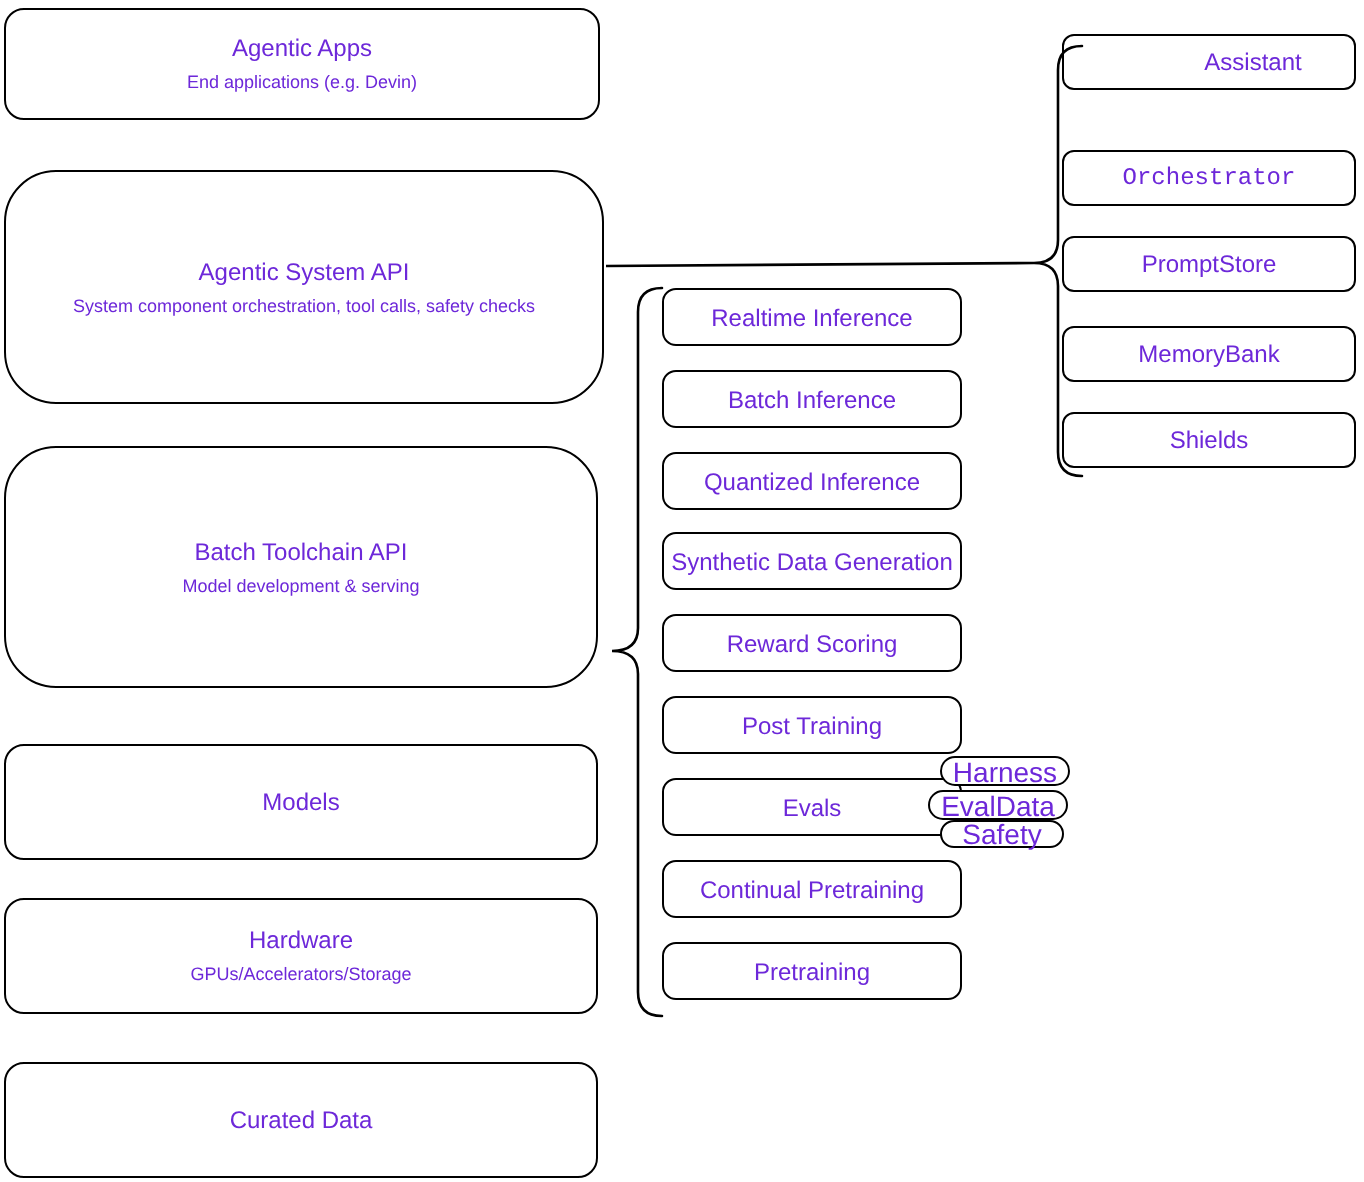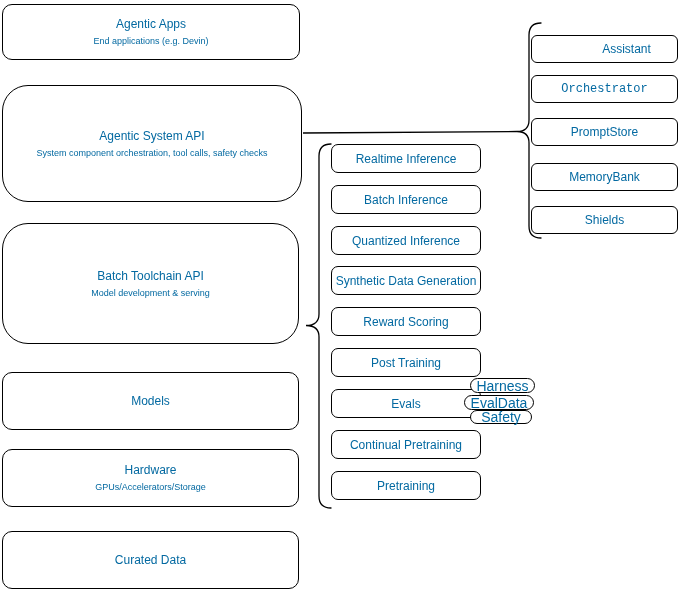--- a/index.html
+++ b/index.html
@@ -6,21 +6,21 @@
     margin: 0;
     padding: 0;
     background: #ffffff;
   }
   .canvas {
     position: relative;
     width: 682px;
     height: 591px;
     background: #ffffff;
     font-family: "Liberation Sans", sans-serif;
-    color: #0369a1;
+    color: #6d28d9;
     overflow: hidden;
   }
   .node {
     position: absolute;
     box-sizing: border-box;
     background: #ffffff;
     border: 1.3px solid #000000;
     display: flex;
     flex-direction: column;
     align-items: center;
@@ -135,21 +135,21 @@
   <div class="item" style="top:307px;">Reward Scoring</div>
   <div class="item" style="top:348px;">Post Training</div>
   <div class="item" style="top:389px;">Evals</div>
   <div class="item" style="top:430px;">Continual Pretraining</div>
   <div class="item" style="top:471px;">Pretraining</div>
 
   <div class="pill" style="left:470px; top:378px; width:65px; height:15px;">Harness</div>
   <div class="pill" style="left:464px; top:395px; width:70px; height:15px;">EvalData</div>
   <div class="pill" style="left:470px; top:410px; width:62px; height:14px;">Safety</div>
 
-  <div class="component" style="top:35px;padding-left:44px;">Assistant</div>
+  <div class="component" style="top:17px;padding-left:44px;">Assistant</div>
   <div class="component" style="top:75px;font-family:Liberation Mono, monospace;">Orchestrator</div>
   <div class="component" style="top:118px;">PromptStore</div>
   <div class="component" style="top:206px;">Shields</div>
   <div class="component" style="top:163px;">MemoryBank</div>
 
   <svg class="overlay" viewBox="0 0 682 591" xmlns="http://www.w3.org/2000/svg">
     <path d="M303,133 L517,131.5" stroke="#000000" stroke-width="1.3" fill="none"></path>
     <path d="M541,23 Q529,23 529,35 L529,120 Q529,131.5 517,131.5 Q529,131.5 529,143 L529,226 Q529,238 541,238" stroke="#000000" stroke-width="1.3" fill="none" stroke-linecap="round"></path>
     <path d="M331,144 Q319,144 319,156 L319,314 Q319,325.5 306,325.5 Q319,325.5 319,337 L319,496 Q319,508 331,508" stroke="#000000" stroke-width="1.3" fill="none" stroke-linecap="round"></path>
   </svg>

